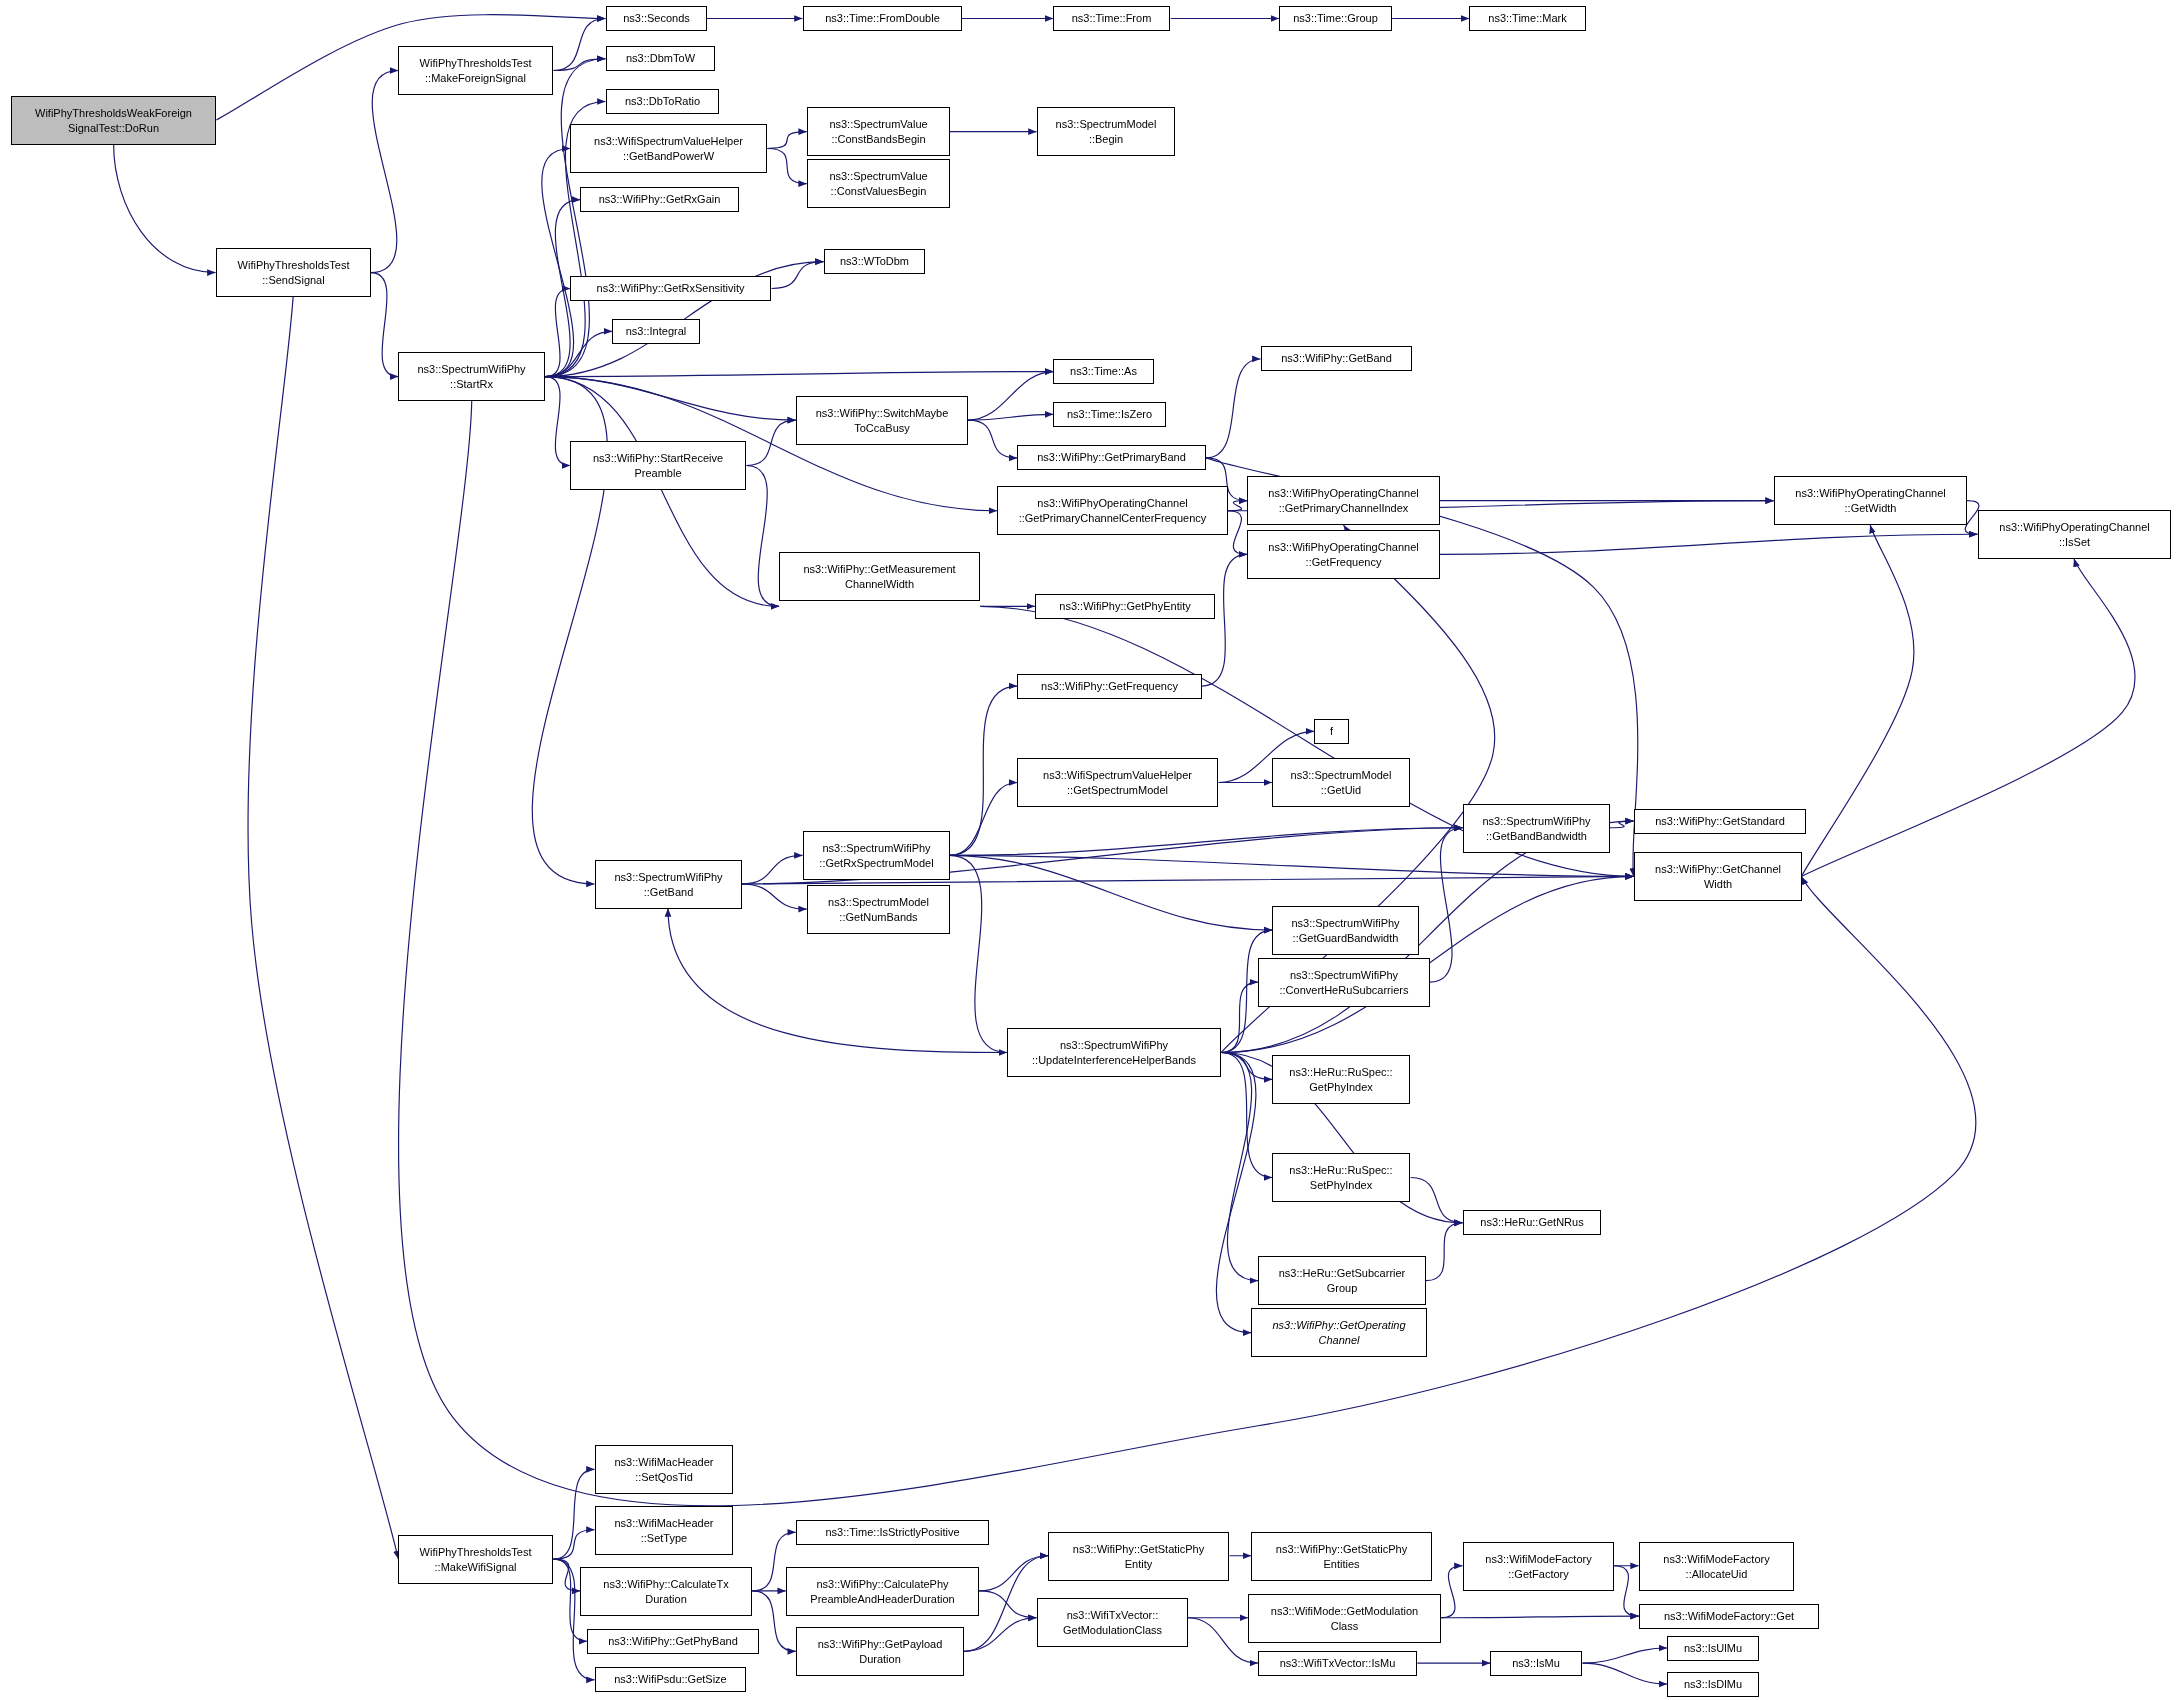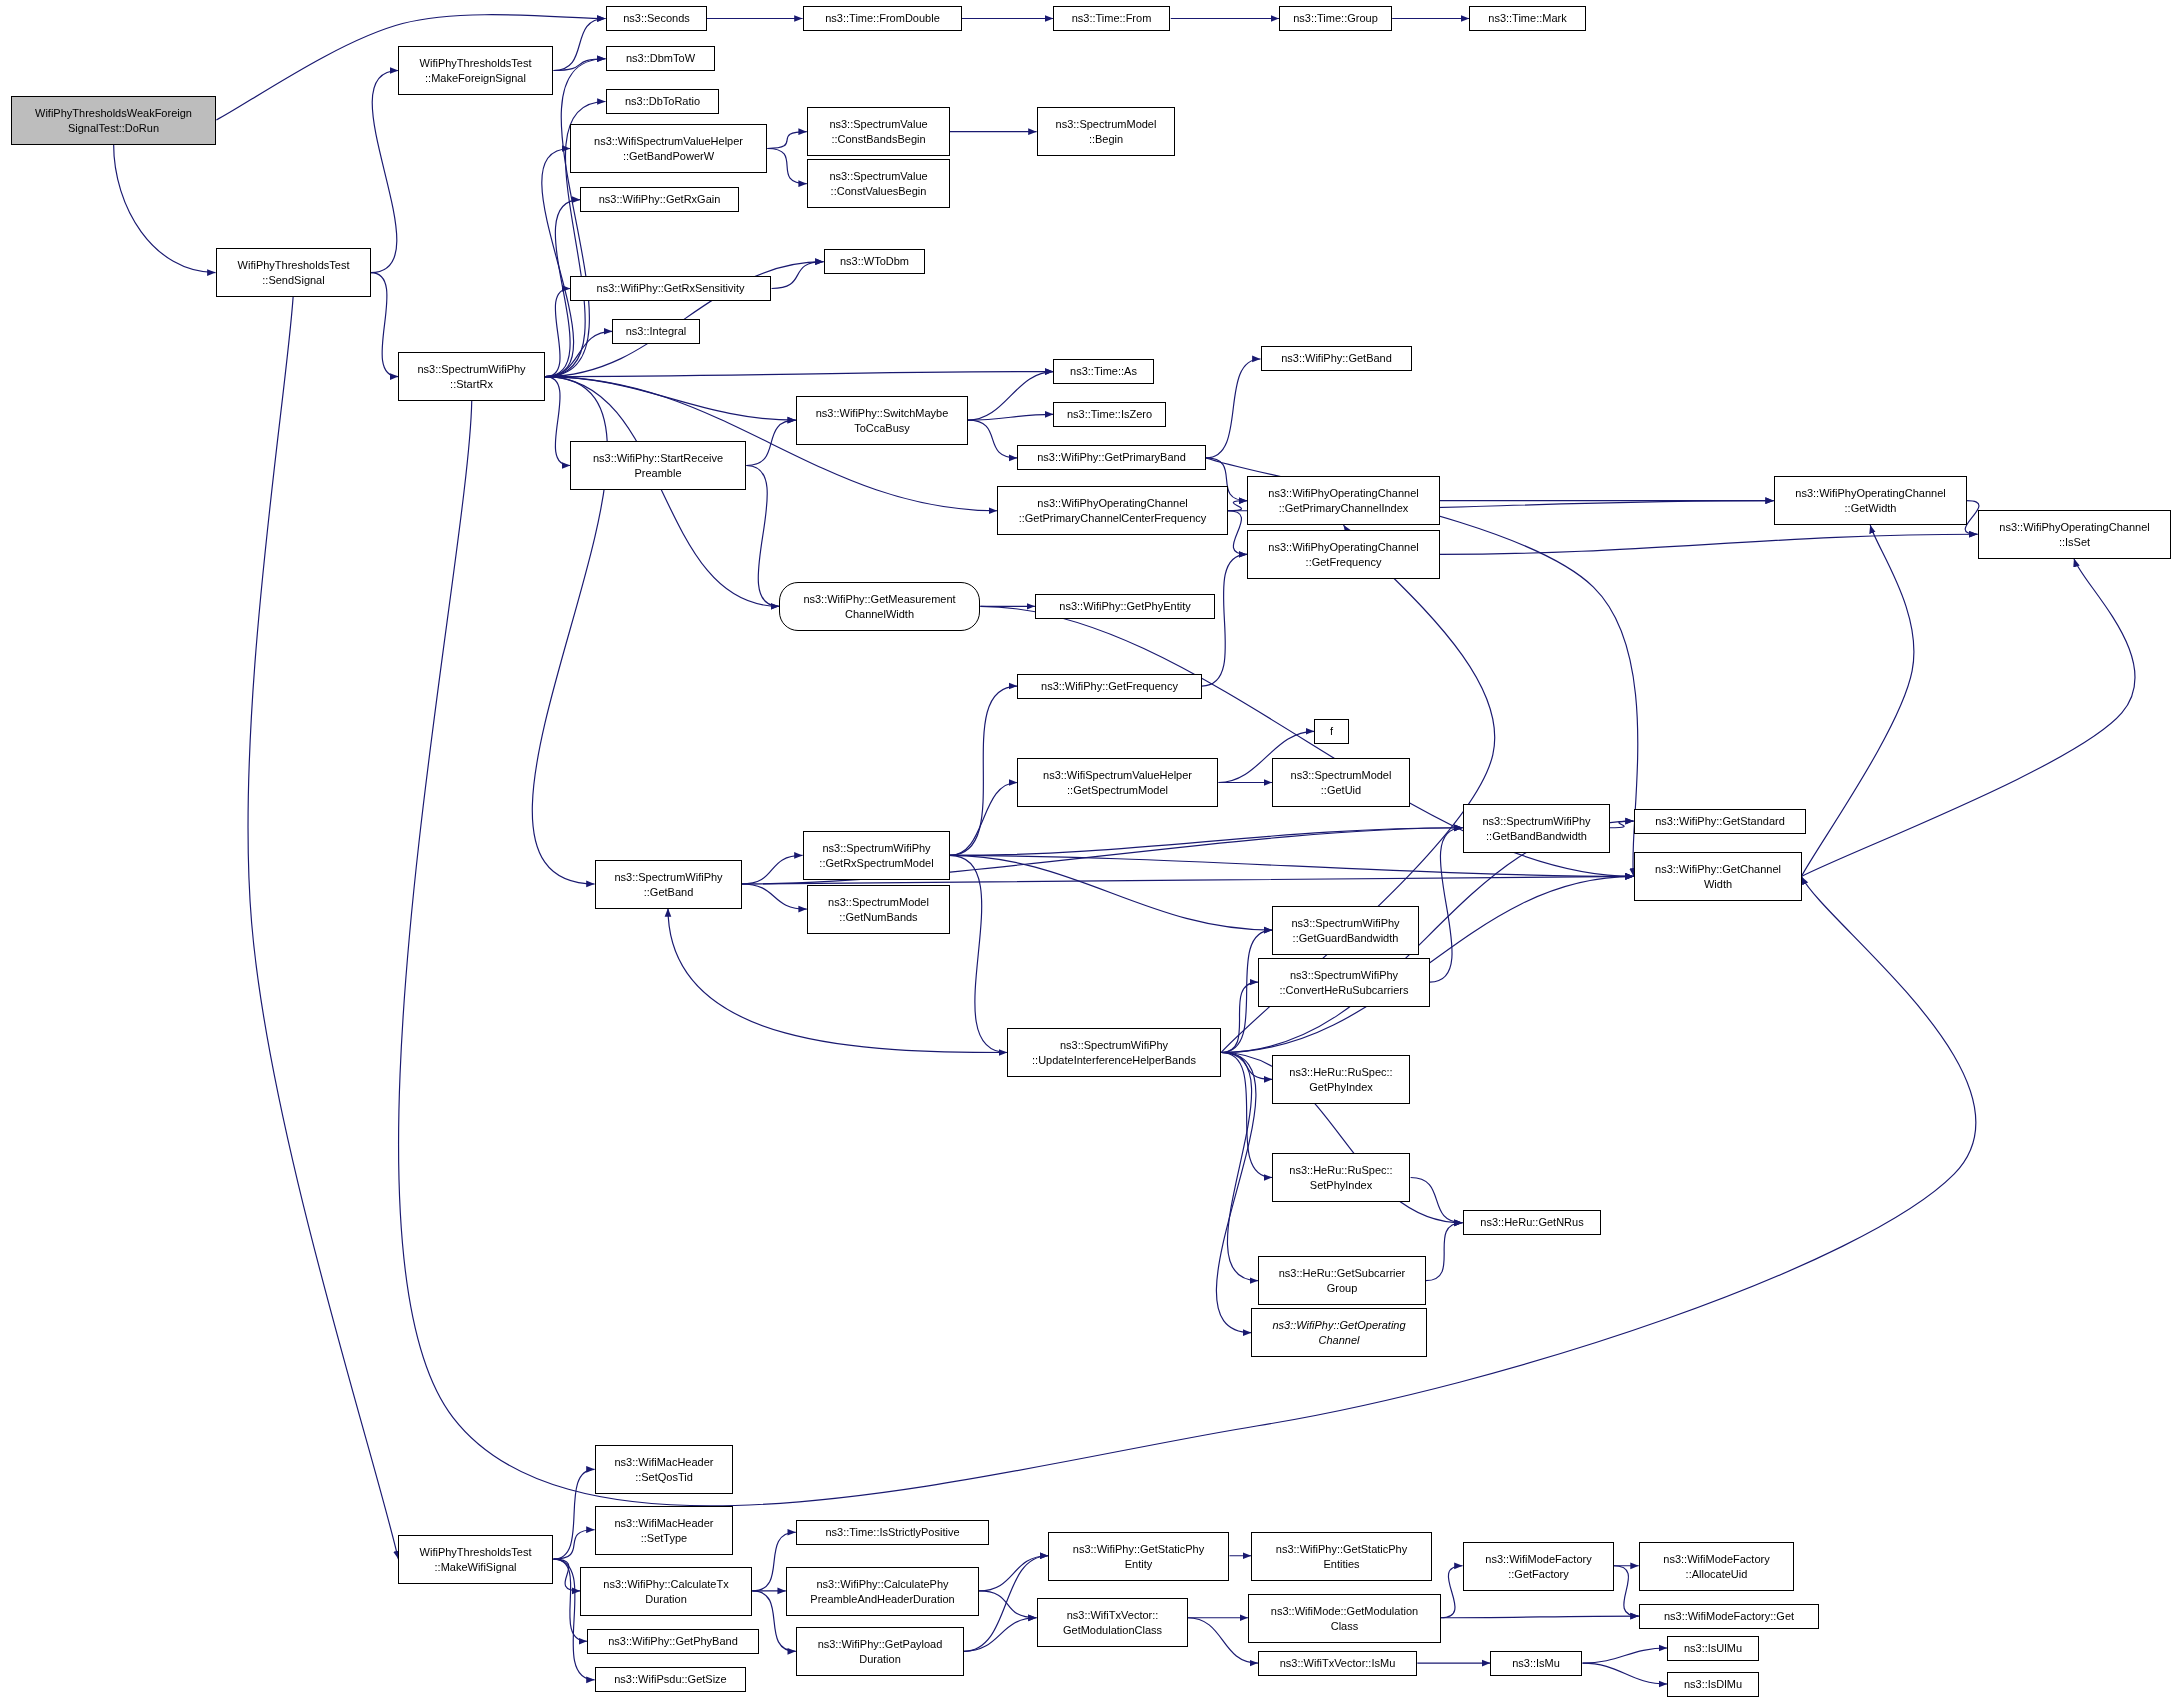--- a/index.html
+++ b/index.html
@@ -233,21 +233,21 @@
       <div class="lbl">::GetWidth</div>
     </div>
     <div class="node" style="left: 1978px; top: 510px; width: 193px; height: 49px;">
       <div class="lbl">ns3::WifiPhyOperatingChannel</div>
       <div class="lbl">::IsSet</div>
     </div>
     <div class="node" style="left: 1247px; top: 530px; width: 193px; height: 49px;">
       <div class="lbl">ns3::WifiPhyOperatingChannel</div>
       <div class="lbl">::GetFrequency</div>
     </div>
-    <div class="node" style="left: 779px; top: 582px; width: 201px; height: 49px; border-radius: 19px;">
+    <div class="node" style="left: 779px; top: 552px; width: 201px; height: 49px;">
       <div class="lbl">ns3::WifiPhy::GetMeasurement</div>
       <div class="lbl">ChannelWidth</div>
     </div>
     <div class="node" style="left: 1035px; top: 594px; width: 180px; height: 25px;">
       <div class="lbl">ns3::WifiPhy::GetPhyEntity</div>
     </div>
     <div class="node" style="left: 1017px; top: 674px; width: 185px; height: 25px;">
       <div class="lbl">ns3::WifiPhy::GetFrequency</div>
     </div>
     <div class="node" style="left: 1314px; top: 719px; width: 35px; height: 25px;">

